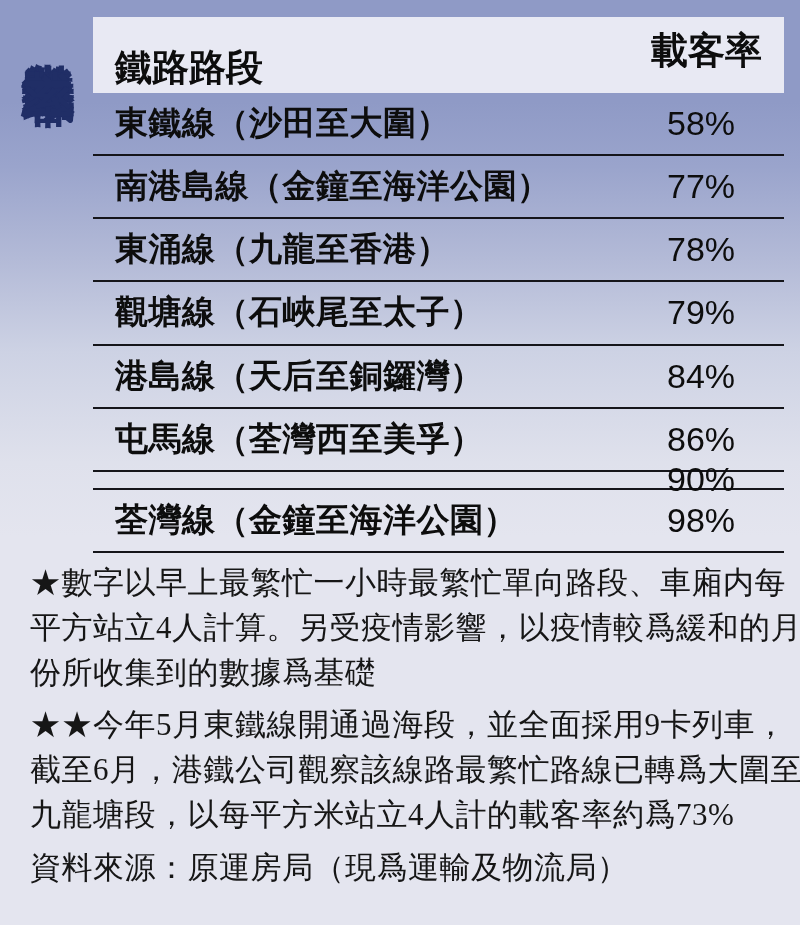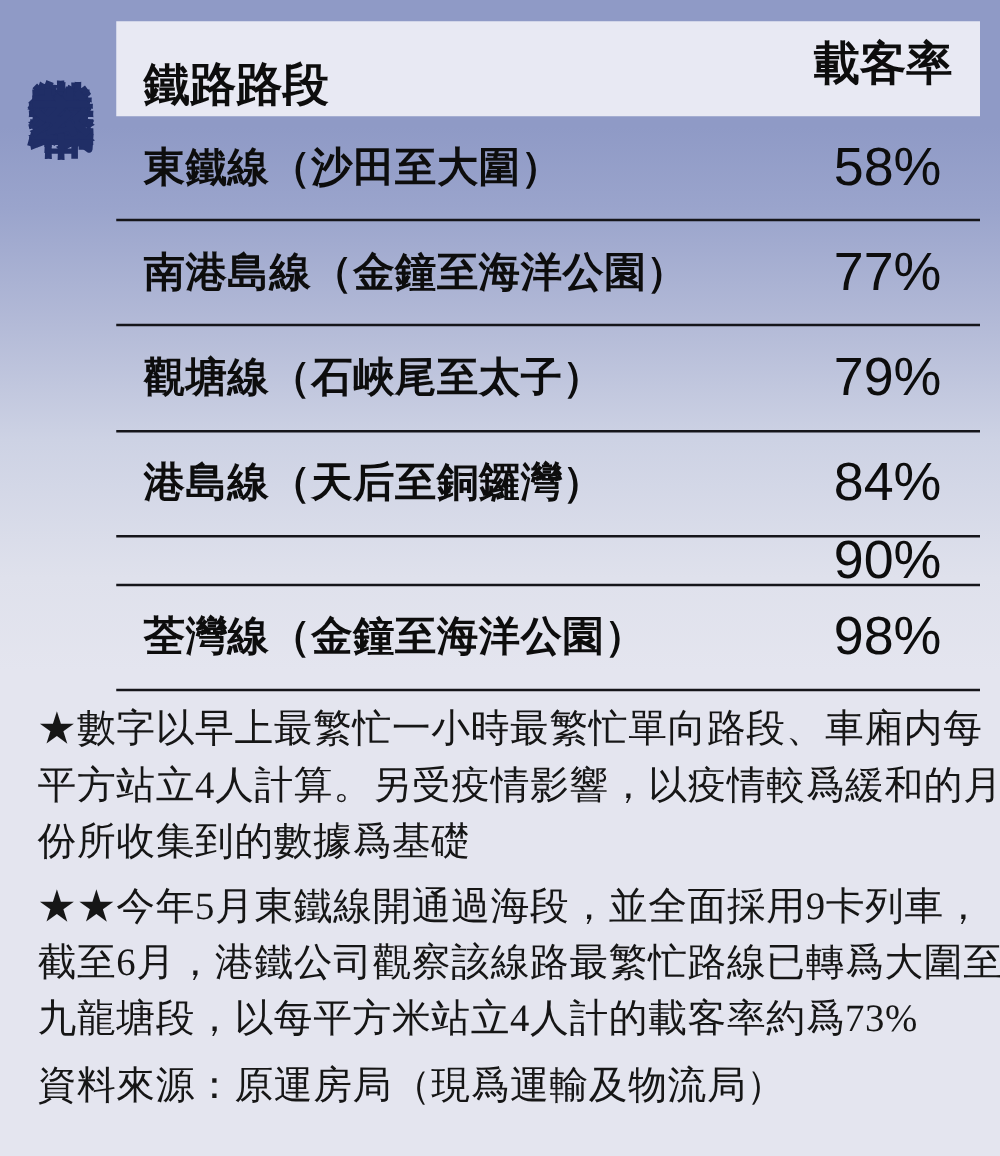--- a/index.html
+++ b/index.html
@@ -52,21 +52,21 @@
     border-bottom:2px solid #15151a;
   }
   .trow .seg{
     padding-left:22px;
     font-size:33px;font-weight:700;color:#0d0d0d;
     letter-spacing:0.5px;
     white-space:nowrap;
   }
   .trow .rate{
     position:absolute;left:574px;
-    font-size:43px;font-weight:500;color:#0d0d0d;
+    font-size:34px;font-weight:500;color:#0d0d0d;
   }
   .notes{
     position:absolute;
     left:30px;top:560px;width:772px;
     font-family:"Liberation Serif","DejaVu Serif",serif;
     color:#161616;
     font-size:31px;
     line-height:45px;
     letter-spacing:0.5px;
   }
@@ -92,31 +92,39 @@
       <div class="trow">
         <span class="seg">東鐵線（沙田至大圍）</span>
         <span class="rate">58%</span>
       </div>
 
       <div class="trow">
         <span class="seg">南港島線（金鐘至海洋公園）</span>
         <span class="rate">77%</span>
       </div>
 
+      <div class="trow">
+        <span class="seg">東涌線（九龍至香港）</span>
+        <span class="rate">78%</span>
+      </div>
 
       <div class="trow">
         <span class="seg">觀塘線（石峽尾至太子）</span>
         <span class="rate">79%</span>
       </div>
 
       <div class="trow">
         <span class="seg">港島線（天后至銅鑼灣）</span>
         <span class="rate">84%</span>
       </div>
 
+      <div class="trow">
+        <span class="seg">屯馬線（荃灣西至美孚）</span>
+        <span class="rate">86%</span>
+      </div>
 
       <div class="trow">
         <span class="rate">90%</span>
       </div>
 
       <div class="trow">
         <span class="seg">荃灣線（金鐘至海洋公園）</span>
         <span class="rate">98%</span>
       </div>
 

